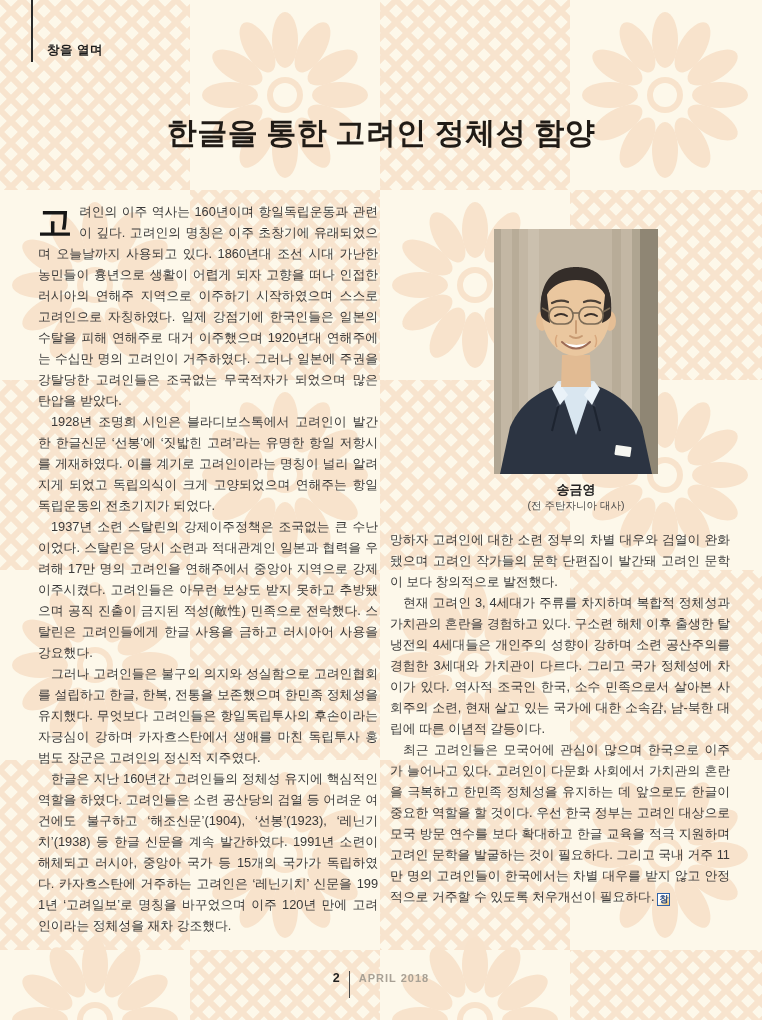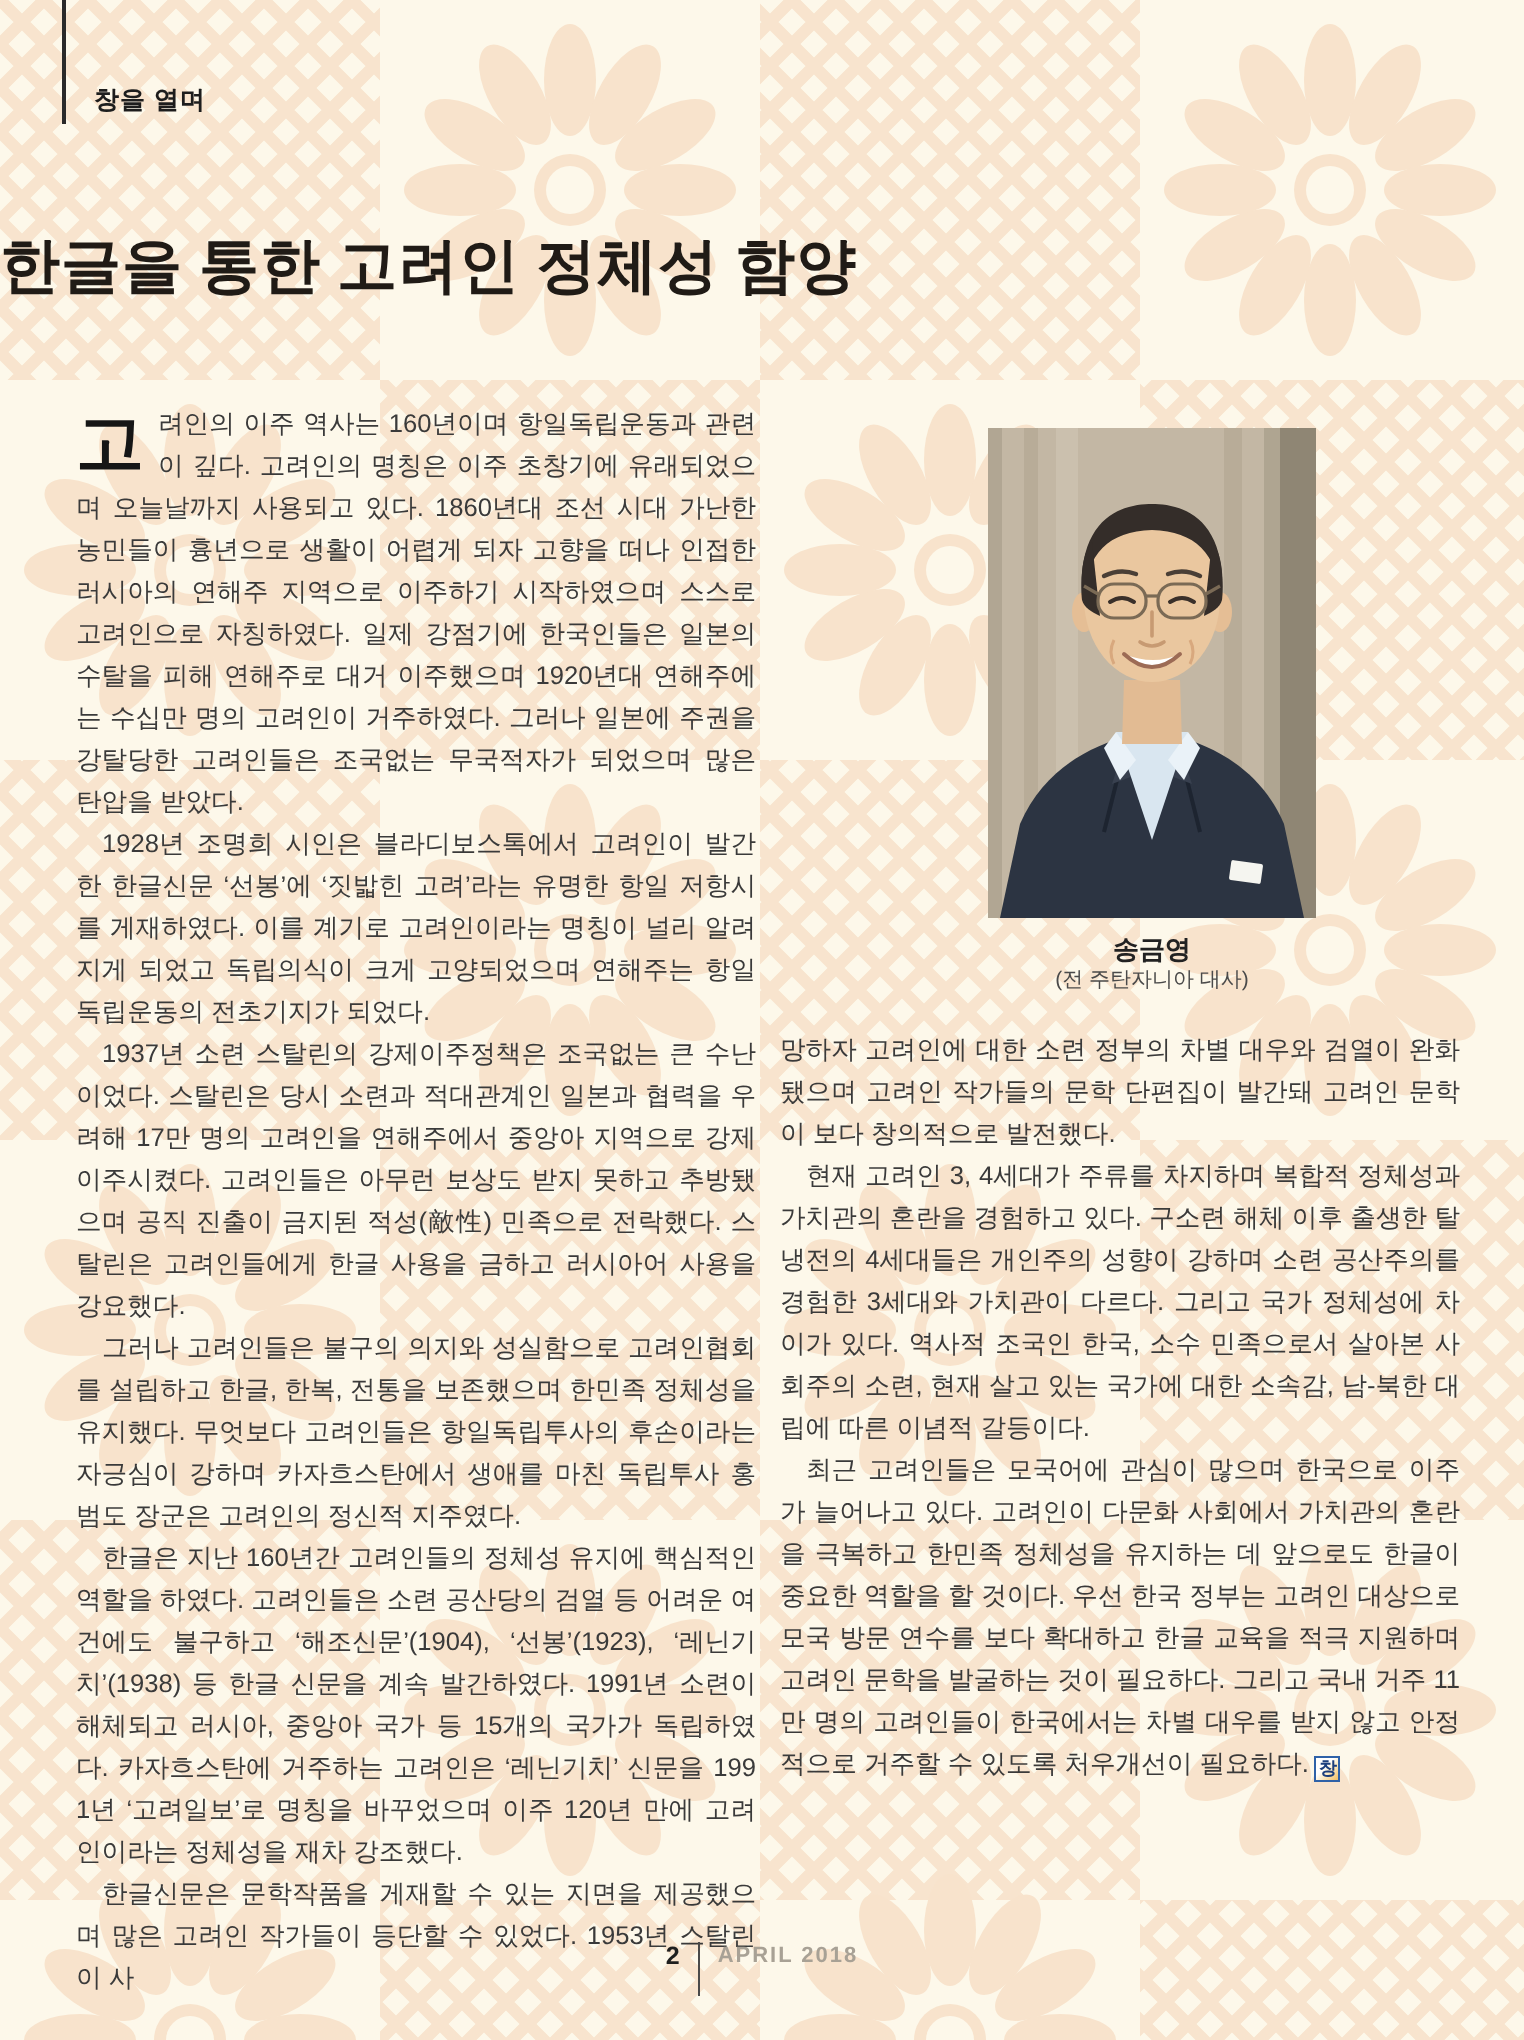--- a/index.html
+++ b/index.html
@@ -3,31 +3,31 @@
 <meta charset="utf-8">
 <style>
   html,body{margin:0;padding:0;}
   body{background:#e9e6de;display:flex;justify-content:center;font-family:"Liberation Sans","DejaVu Sans",sans-serif;}
   .page{position:relative;width:762px;height:1020px;background:#FDF8EA;overflow:hidden;color:#3A3A3A;}
   .bg{position:absolute;left:0;top:0;}
 
   .kicker-rule{position:absolute;left:31px;top:0;width:2px;height:62px;background:#2a2a2a;}
   .kicker{position:absolute;left:47px;top:42px;font-size:12.5px;font-weight:700;color:#1d1d1d;letter-spacing:.5px;}
 
-  .title{position:absolute;left:0;right:0;top:113px;margin:0;text-align:left;
+  .title{position:absolute;left:0;right:0;top:113px;margin:0;text-align:center;
          font-family:"Liberation Serif","DejaVu Serif",serif;font-size:30px;font-weight:800;
          color:#201b16;letter-spacing:.5px;}
 
   .columns{position:absolute;left:38px;top:201px;display:flex;gap:12px;}
   .col{width:340px;font-size:12.8px;line-height:21px;text-align:justify;word-break:break-all;}
   .col p{margin:0;text-indent:13px;}
   .col p.lead{text-indent:0;}
   .dropcap{float:left;font-size:34px;line-height:38px;font-weight:800;color:#161616;padding:2px 7px 0 0;}
 
-  figure.portrait{margin:13px 0 0 104px;width:164px;}
+  figure.portrait{margin:28px 0 0 104px;width:164px;}
   figure.portrait svg{display:block;}
   figcaption{width:220px;margin:7px 0 0 -28px;text-align:center;}
   .cap-name{font-size:13px;font-weight:700;color:#222;line-height:17px;}
   .cap-line{font-size:10.5px;line-height:15px;color:#4a4a4a;}
   .right-paras{margin-top:16px;}
 
   .endmark{display:inline-flex;width:13px;height:13px;box-sizing:border-box;border:1px solid #2F62A8;
            background:linear-gradient(135deg,#ffffff 40%,#FBE9C3 62%,#F0BF62 100%);
            color:#1C3F7C;font-size:9px;font-weight:700;align-items:center;justify-content:center;
            margin-left:3px;vertical-align:-1px;text-indent:0;}
@@ -100,21 +100,20 @@
   <h1 class="title">한글을 통한 고려인 정체성 함양</h1>
 
   <div class="columns">
 
     <div class="col">
       <p class="lead"><span class="dropcap">고</span><span>려인의 이주 역사는 160년이며 항일독립운동과 관련이 깊다. 고려인의 명칭은 이주 초창기에 유래되었으며 오늘날까지 사용되고 있다. 1860년대 조선 시대 가난한 농민들이 흉년으로 생활이 어렵게 되자 고향을 떠나 인접한 러시아의 연해주 지역으로 이주하기 시작하였으며 스스로 고려인으로 자칭하였다. 일제 강점기에 한국인들은 일본의 수탈을 피해 연해주로 대거 이주했으며 1920년대 연해주에는 수십만 명의 고려인이 거주하였다. 그러나 일본에 주권을 강탈당한 고려인들은 조국없는 무국적자가 되었으며 많은 탄압을 받았다.</span></p>
       <p>1928년 조명희 시인은 블라디보스톡에서 고려인이 발간한 한글신문 ‘선봉’에 ‘짓밟힌 고려’라는 유명한 항일 저항시를 게재하였다. 이를 계기로 고려인이라는 명칭이 널리 알려지게 되었고 독립의식이 크게 고양되었으며 연해주는 항일독립운동의 전초기지가 되었다.</p>
       <p>1937년 소련 스탈린의 강제이주정책은 조국없는 큰 수난이었다. 스탈린은 당시 소련과 적대관계인 일본과 협력을 우려해 17만 명의 고려인을 연해주에서 중앙아 지역으로 강제 이주시켰다. 고려인들은 아무런 보상도 받지 못하고 추방됐으며 공직 진출이 금지된 적성(敵性) 민족으로 전락했다. 스탈린은 고려인들에게 한글 사용을 금하고 러시아어 사용을 강요했다.</p>
       <p>그러나 고려인들은 불구의 의지와 성실함으로 고려인협회를 설립하고 한글, 한복, 전통을 보존했으며 한민족 정체성을 유지했다. 무엇보다 고려인들은 항일독립투사의 후손이라는 자긍심이 강하며 카자흐스탄에서 생애를 마친 독립투사 홍범도 장군은 고려인의 정신적 지주였다.</p>
       <p>한글은 지난 160년간 고려인들의 정체성 유지에 핵심적인 역할을 하였다. 고려인들은 소련 공산당의 검열 등 어려운 여건에도 불구하고 ‘해조신문’(1904), ‘선봉’(1923), ‘레닌기치’(1938) 등 한글 신문을 계속 발간하였다. 1991년 소련이 해체되고 러시아, 중앙아 국가 등 15개의 국가가 독립하였다. 카자흐스탄에 거주하는 고려인은 ‘레닌기치’ 신문을 1991년 ‘고려일보’로 명칭을 바꾸었으며 이주 120년 만에 고려인이라는 정체성을 재차 강조했다.</p>
-      <p>한글신문은 문학작품을 게재할 수 있는 지면을 제공했으며 많은 고려인 작가들이 등단할 수 있었다. 1953년 스탈린이 사</p>
     </div>
 
     <div class="col">
       <figure class="portrait">
 
         <svg width="164" height="245" viewBox="0 0 164 245" aria-hidden="true">
           <rect width="164" height="245" fill="#C3B7A4"></rect>
           <rect x="0" y="0" width="7" height="245" fill="#AA9E8B" opacity="0.7"></rect>
           <rect x="18" y="0" width="7" height="245" fill="#B1A591" opacity="0.6"></rect>
           <rect x="34" y="0" width="11" height="245" fill="#CDC2B0" opacity="0.8"></rect>

